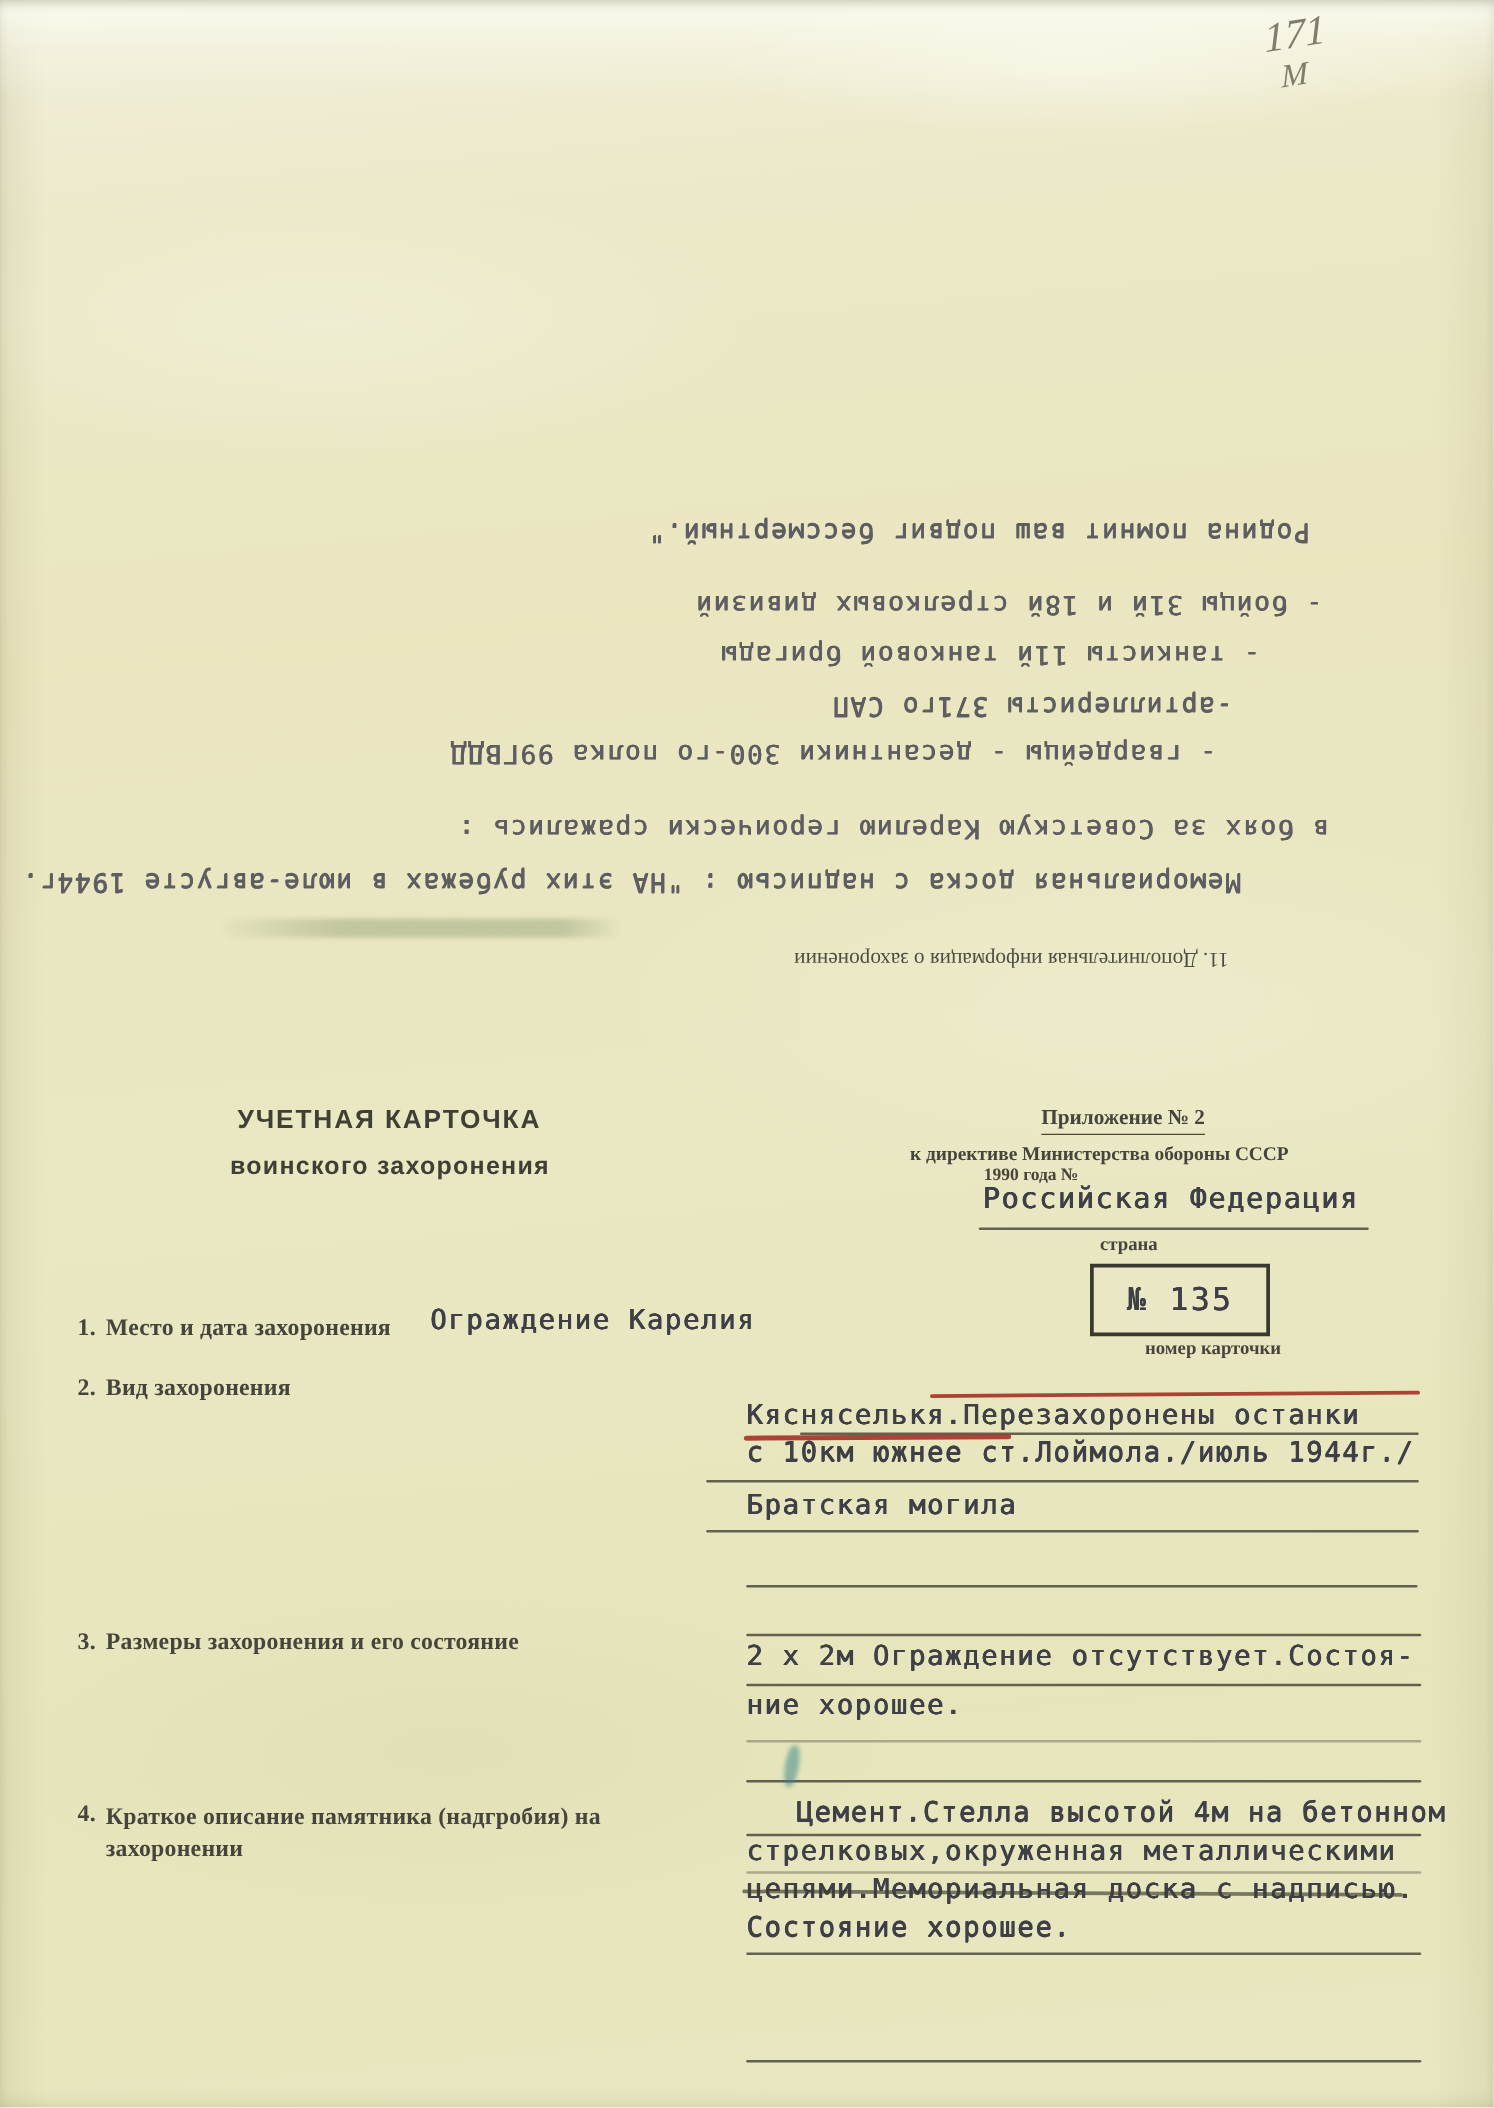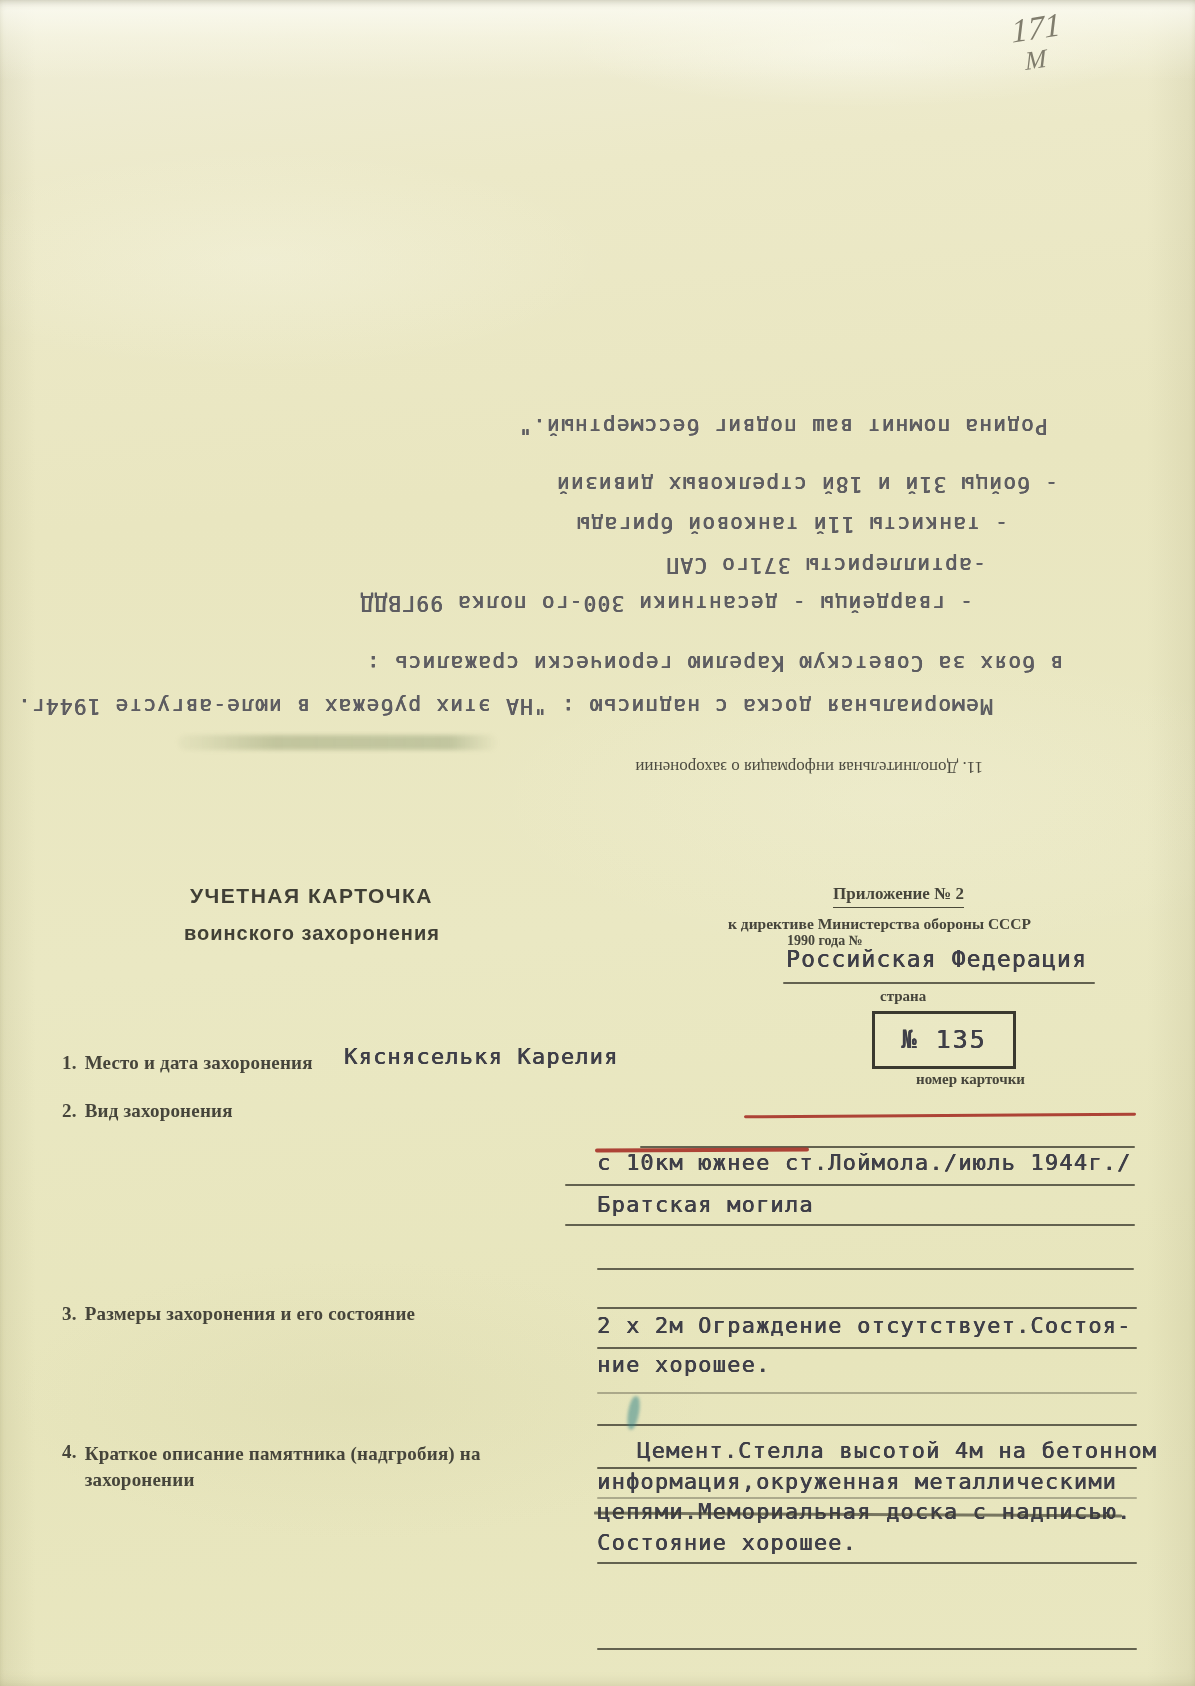--- a/index.html
+++ b/index.html
@@ -78,22 +78,23 @@
 
   <div class="box" style="left:872px;top:1011px;width:138px;height:52px;">
     <div class="tw" style="font-size:25px;letter-spacing:2px;text-align:center;line-height:52px;">№ 135</div>
   </div>
   <div class="abs print" style="left:916px;top:1071px;font-size:15px;">номер карточки</div>
 
   <div class="abs lblrow" style="left:62px;top:1052px;">
     <span class="print lbl">1.</span>
     <span class="print lbl">Место и дата захоронения</span>
   </div>
-  <div class="abs tw twf" style="left:344px;top:1044px;">Кясняселькя Карелия</div>
+  <div class="abs tw twf" style="left:344px;top:1044px;">Ограждение Карелия</div>
   <div class="redline" style="left:744px;top:1114px;width:392px;transform:rotate(-.4deg);"></div>
+  <div class="abs tw twf" style="left:597px;top:1120px;">Кясняселькя.Перезахоронены останки</div>
   <div class="rule" style="left:640px;top:1146px;width:495px;"></div>
   <div class="redline" style="left:595px;top:1148px;width:214px;height:4px;transform:rotate(-.3deg);"></div>
   <div class="abs tw twf" style="left:597px;top:1150px;">с 10км южнее ст.Лоймола./июль 1944г./</div>
   <div class="rule" style="left:565px;top:1184px;width:570px;"></div>
 
   <div class="abs lblrow" style="left:62px;top:1100px;">
     <span class="print lbl">2.</span>
     <span class="print lbl">Вид захоронения</span>
   </div>
   <div class="abs tw twf" style="left:597px;top:1192px;">Братская могила</div>
@@ -112,21 +113,21 @@
   <div class="rule" style="left:597px;top:1424px;width:540px;"></div>
 
   <div class="blot" style="left:628px;top:1396px;"></div>
 
   <div class="abs lblrow" style="left:62px;top:1441px;">
     <span class="print lbl">4.</span>
     <span class="print lbl" style="width:450px;line-height:1.35;">Краткое описание памятника (надгробия) на захоронении</span>
   </div>
   <div class="abs tw twf" style="left:597px;top:1438px;margin-left:40px;">Цемент.Стелла высотой 4м на бетонном</div>
   <div class="rule" style="left:597px;top:1467px;width:540px;"></div>
-  <div class="abs tw twf" style="left:597px;top:1469px;">информация,окруженная металлическими</div>
+  <div class="abs tw twf" style="left:597px;top:1469px;">стрелковых,окруженная металлическими</div>
   <div class="rule faint" style="left:597px;top:1497px;width:540px;"></div>
   <div class="abs tw twf" style="left:597px;top:1499px;">цепями.Мемориальная доска с надписью.</div>
   <div class="rule" style="left:594px;top:1513px;width:528px;height:3px;transform:rotate(.3deg);opacity:.85;"></div>
   <div class="abs tw twf" style="left:597px;top:1530px;">Состояние хорошее.</div>
   <div class="rule" style="left:597px;top:1562px;width:540px;"></div>
   <div class="rule" style="left:597px;top:1648px;width:540px;"></div>
 
 </div>
 
 </body></html>

